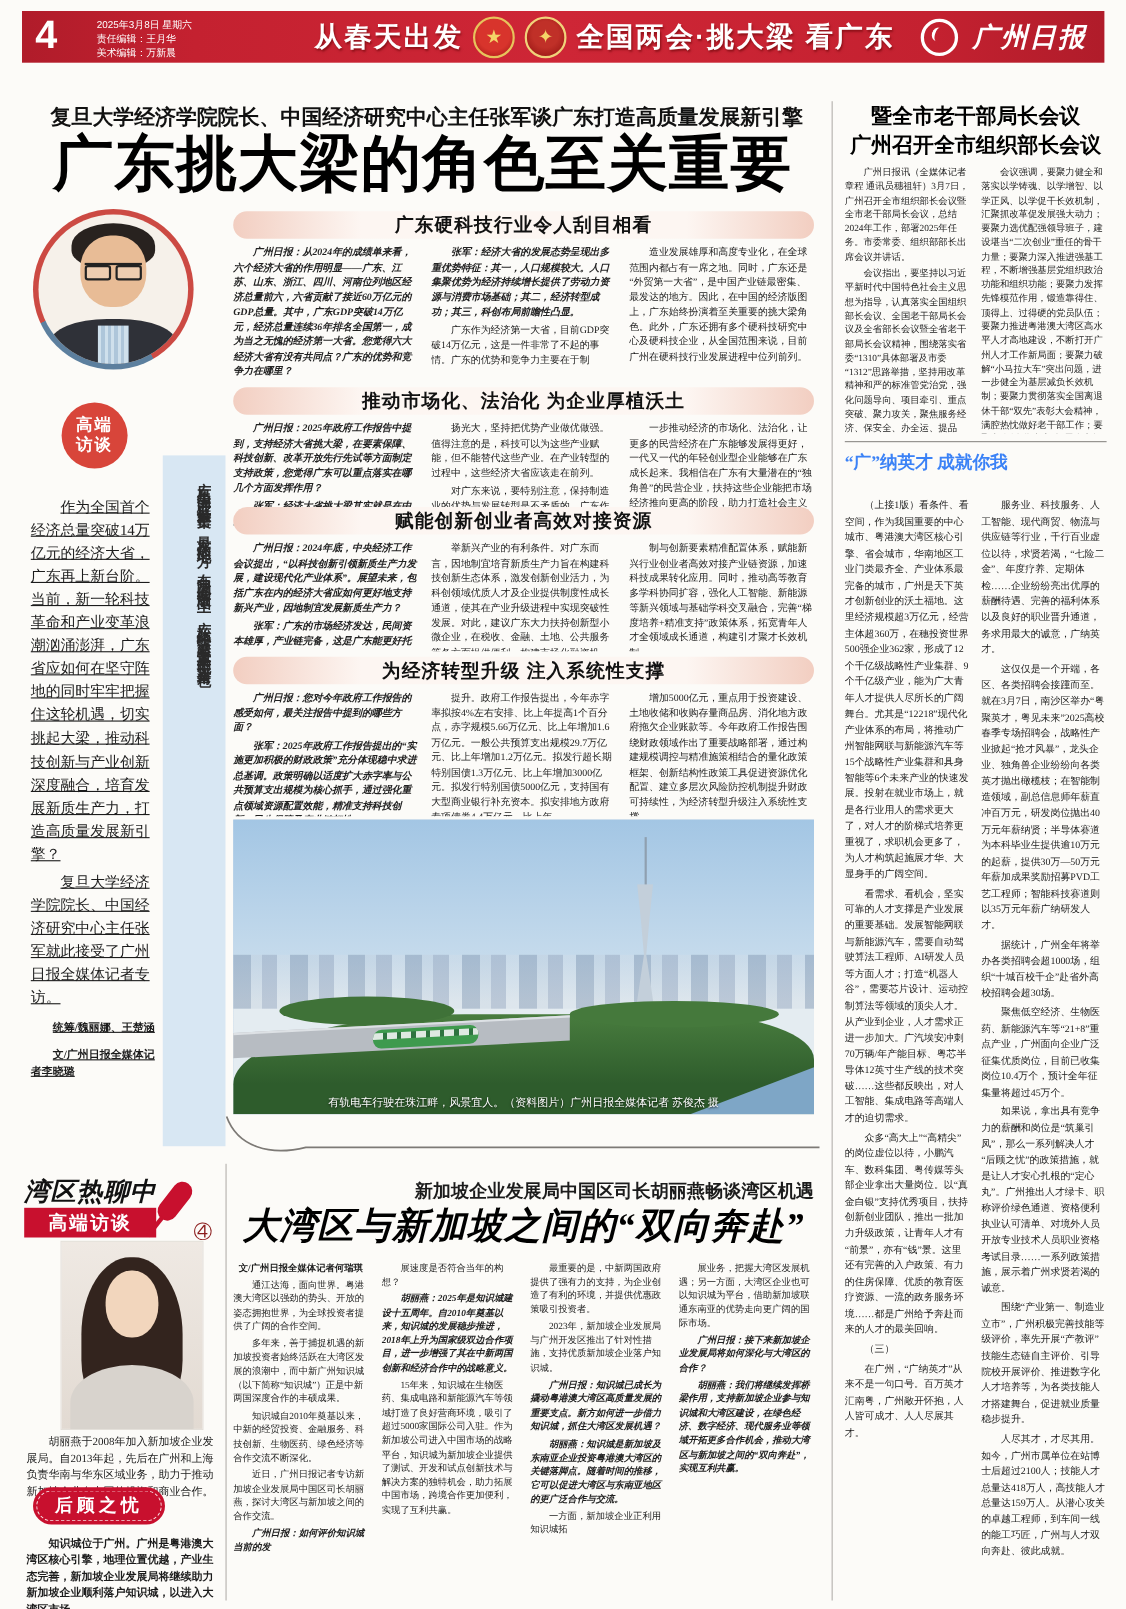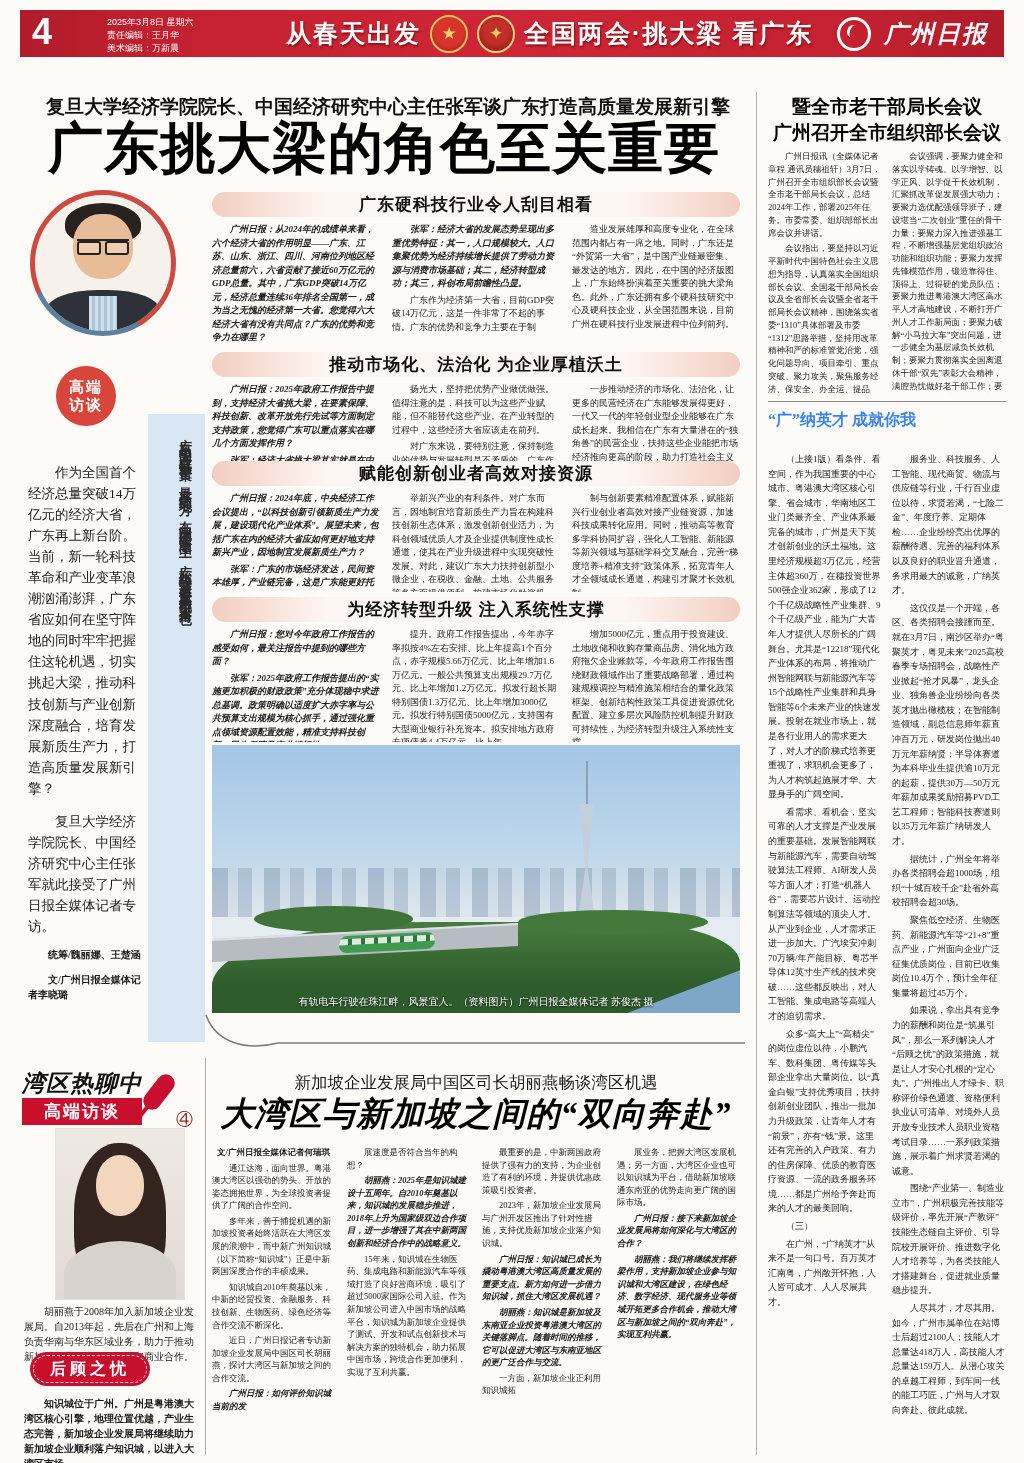--- a/index.html
+++ b/index.html
@@ -5,21 +5,21 @@
   html,body{margin:0;padding:0;background:#e8e6e2;}
   #page{position:relative;width:1024px;height:1463px;margin:0 auto;background:#fcfbf8;
         overflow:hidden;font-family:"Liberation Serif","DejaVu Serif",serif;color:#1c1c1c;}
   .abs{position:absolute;}
   .sans{font-family:"Liberation Sans","DejaVu Sans",sans-serif;}
 
   
   .strip{left:20px;top:10px;width:984px;height:47px;
          background:linear-gradient(90deg,#b01c2a 0,#c42130 16%,#ce2636 50%,#c42130 84%,#b01c2a 100%);}
   .pageno{left:12px;top:1px;font-size:36px;font-weight:900;color:#fff;}
-  .ed{left:68px;top:6px;color:#fff;font-size:9px;line-height:13px;margin-left:19px;}
+  .ed{left:68px;top:6px;color:#fff;font-size:9px;line-height:13px;}
   .banner{left:266px;top:0;height:47px;display:flex;align-items:center;gap:9px;}
   .bannertxt{font-size:25px;font-weight:900;color:#fff;letter-spacing:2px;
              text-shadow:1px 2px 2px rgba(90,0,0,.55);}
   .emblem{width:34px;height:34px;border-radius:50%;border:2px solid #e7c35c;
           background:radial-gradient(circle at 50% 42%,#d8342c 55%,#9d1212 100%);
           display:flex;align-items:center;justify-content:center;color:#f4d468;font-size:17px;}
   .emblem.cppcc{background:radial-gradient(circle at 50% 42%,#c03028 45%,#8e0f0f 100%);
           border-color:#f0d27a;}
   .masthead{right:16px;top:7px;display:flex;align-items:center;gap:13px;color:#fff;}
   .mh-circ{width:28px;height:28px;border:3px solid #fff;border-radius:50%;position:relative;}
@@ -42,21 +42,21 @@
   .glasses{position:absolute;left:31%;top:32%;width:38%;height:11%;
            border-top:2px solid #222;display:flex;gap:8%;}
   .glasses i{flex:1;border:2px solid #222;border-radius:3px;background:rgba(255,255,255,.25);}
   .suit{position:absolute;left:8%;bottom:-4%;width:84%;height:34%;border-radius:45% 45% 0 0;background:#2f3138;}
   .shirt{position:absolute;left:40%;bottom:0;width:20%;height:26%;background:
          repeating-linear-gradient(90deg,#cfe0ec 0 3px,#aec6da 3px 6px);}
   .int-badge{left:56px;top:366px;width:60px;height:60px;border-radius:50%;background:#d8453a;
              color:#fff;display:flex;flex-direction:column;align-items:center;justify-content:center;
              font-size:15px;font-weight:900;line-height:18px;letter-spacing:2px;}
   .intro{left:28px;top:450px;width:120px;font-size:13.5px;line-height:1.56;}
-  .intro p{margin:12px 0 4px;text-indent:2em;}
+  .intro p{margin:0 0 4px;text-indent:2em;text-decoration:underline;}
   .intro p.byl{font-size:10px;font-weight:700;line-height:1.5;margin-top:10px;}
   .vquote{left:148px;top:414px;width:57px;height:628px;background:#d8e7f3;box-sizing:border-box;
           padding:14px 7px;writing-mode:vertical-rl;font-size:13px;letter-spacing:3px;
           line-height:26px;color:#2a2a2a;font-weight:600;}
 
   
   .secbar{left:212px;width:528px;height:25px;border-radius:13px;display:flex;align-items:center;
           justify-content:center;background:linear-gradient(90deg,#f2cec1,#fdf6f2 22%,#fdf6f2 78%,#f2cec1);}
   .secbar span{font-size:17px;font-weight:800;color:#111;letter-spacing:1px;
                font-family:"Liberation Sans","DejaVu Sans",sans-serif;}
@@ -91,21 +91,21 @@
      background:repeating-linear-gradient(90deg,#dfe9e2 0 9px,#2e7340 9px 13px);}
   .river{position:absolute;right:0;bottom:0;width:26%;height:16%;background:#7ea6c6;
      clip-path:polygon(18% 100%,100% 0,100% 100%);}
   .pcap{position:absolute;left:0;right:0;bottom:4px;text-align:center;color:#fff;font-size:10px;
      text-shadow:0 1px 2px rgba(0,0,0,.85);}
 
   
   .swoosh{left:10px;top:1005px;width:740px;height:60px;}
 
   
-  .gba-kicker{left:212px;top:1072px;width:528px;text-align:center;font-size:16.5px;font-weight:400;}
+  .gba-kicker{left:212px;top:1072px;width:528px;text-align:right;font-size:16.5px;font-weight:700;}
   .gba-head{left:204px;top:1092px;width:544px;text-align:center;font-size:33px;font-weight:900;
             letter-spacing:1px;color:#000;font-style:italic;}
   .gba-cols{top:1146px;height:312px;}
   .gba-cols p{font-size:8.5px;line-height:1.48;}
 
   
   .vrule{width:1px;background:#b3b0ac;}
   .org-head{left:768px;top:94px;width:238px;text-align:center;font-size:19px;line-height:1.35;
             font-weight:900;color:#000;}
   .rcols{left:768px;width:238px;display:flex;gap:10px;overflow:hidden;}

